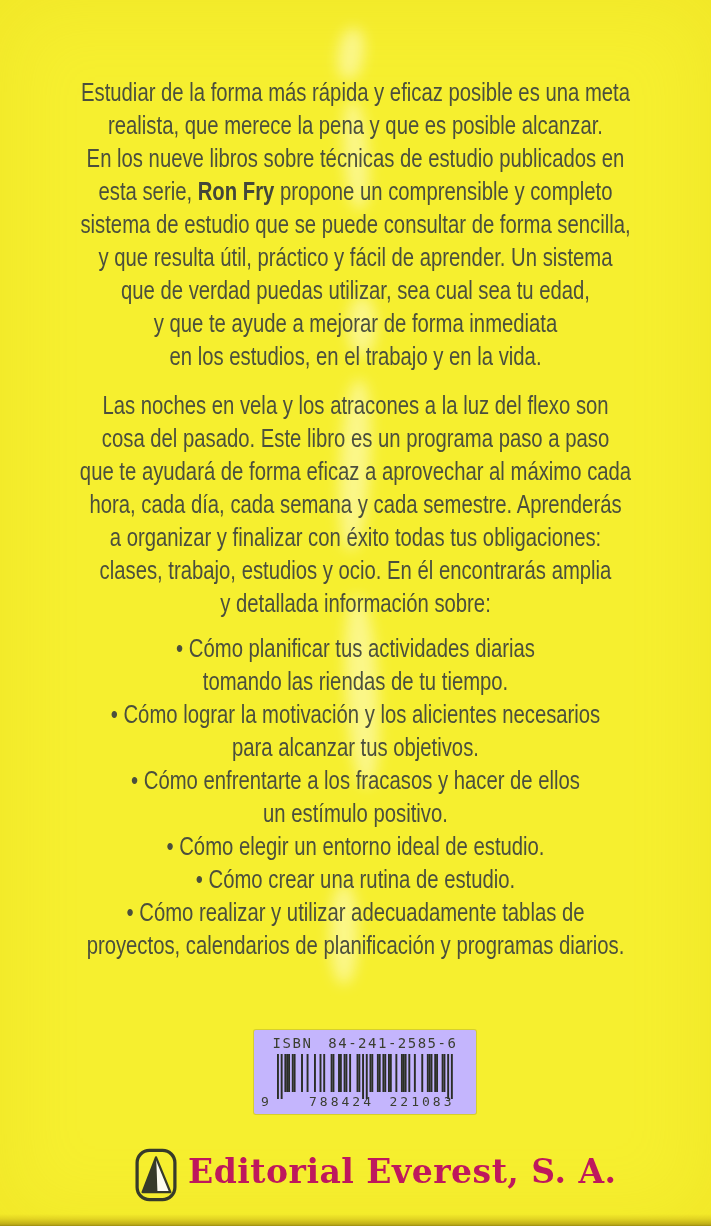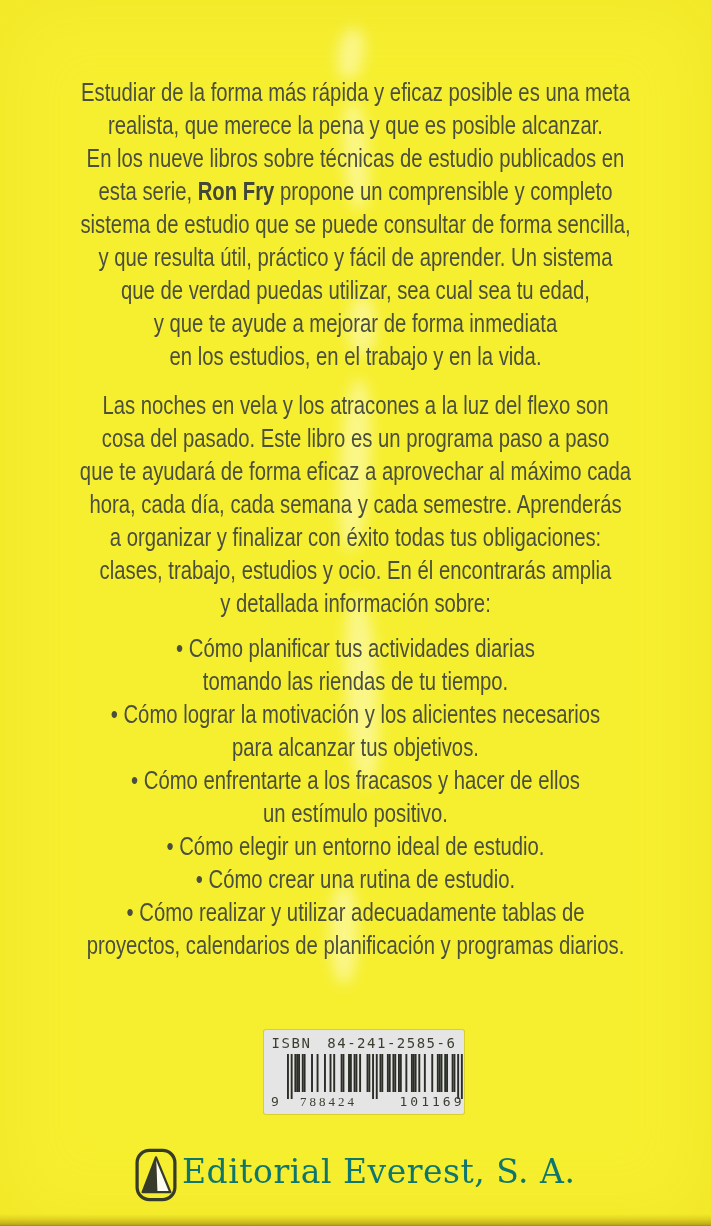--- a/index.html
+++ b/index.html
@@ -23,46 +23,46 @@
     color:#4b4f3d;font-size:26px;line-height:33px;font-weight:400;
     transform:scaleX(0.78);transform-origin:50% 0;
     white-space:nowrap;
   }
   .text-block b{font-weight:700;color:#43473a;}
   .p1{top:76px;}
   .p2{top:389px;}
   .p3{top:632px;}
 
   .barcode-box{
-    position:absolute;left:264px;top:1030px;width:200px;height:84px;
-    background:#e5e5e5;border-radius:2px;
+    position:absolute;left:254px;top:1030px;width:222px;height:84px;
+    background:#c4b5fd;border-radius:2px;
     box-shadow:0 0 0 1px rgba(120,110,40,0.25);
   }
   .isbn-line{
     position:absolute;top:5px;left:0;width:100%;
     display:flex;justify-content:center;gap:16px;
     font-family:"DejaVu Sans Mono",monospace;
     font-size:14px;letter-spacing:1.5px;color:#3a3e30;
   }
   #ean-bars{position:absolute;left:23px;top:24px;fill:#2b2e26;}
   .ean-digits{
     position:absolute;top:62px;left:0;width:222px;height:20px;
     font-family:"DejaVu Sans Mono",monospace;font-size:13px;color:#3a3e30;
   }
   .ean-digits span{position:absolute;top:2px;}
   .d-first{left:7px;}
-  .d-left{left:36px;width:84px;text-align:left;letter-spacing:3px;font-family:Liberation Serif, serif;}
+  .d-left{left:36px;width:84px;text-align:right;letter-spacing:3px;}
   .d-right{left:126px;width:84px;text-align:center;letter-spacing:3px;}
 
   .publisher{position:absolute;left:0;top:1144px;width:711px;height:62px;}
   .logo{position:absolute;left:135px;top:4px;}
   .pub-name{
-    position:absolute;left:182px;top:8px;
+    position:absolute;left:188px;top:8px;
     font-family:"DejaVu Serif","Liberation Serif",serif;
-    font-weight:400;font-size:33px;color:#0f766e;letter-spacing:0.5px;
+    font-weight:700;font-size:33px;color:#be185d;letter-spacing:0.5px;
     white-space:nowrap;
   }
   .bottom-edge{
     position:absolute;left:0;right:0;bottom:0;height:12px;
     background:linear-gradient(to bottom,
       rgba(150,115,0,0) 0%,
       rgba(150,115,0,0.18) 40%,
       rgba(120,92,0,0.42) 85%,
       rgba(95,75,0,0.60) 100%);
   }
@@ -164,21 +164,21 @@
         <rect x="157.25" y="0" width="1.91" height="38"></rect>
         <rect x="159.10" y="0" width="1.91" height="38"></rect>
         <rect x="164.65" y="0" width="1.91" height="38"></rect>
         <rect x="166.50" y="0" width="1.91" height="38"></rect>
         <rect x="170.20" y="0" width="1.91" height="45"></rect>
         <rect x="173.90" y="0" width="1.91" height="45"></rect>
       </svg>
     <div class="ean-digits">
       <span class="d-first">9</span>
       <span class="d-left">788424</span>
-      <span class="d-right">101169</span>
+      <span class="d-right">221083</span>
     </div>
   </div>
 
   <div class="publisher">
     <svg class="logo" width="42" height="54" viewBox="0 0 44 56">
       <rect x="2.2" y="2.2" width="39.6" height="51.6" rx="13" fill="none" stroke="#373b2a" stroke-width="3.4"></rect>
       <path d="M8 46 L22 9.5 L37 46 Z" fill="#fdfcf0" stroke="#373b2a" stroke-width="2.4" stroke-linejoin="round"></path>
       <path d="M22 9.5 L8.6 45 L23.5 45 C23 33 22.8 21 22 9.5 Z" fill="#373b2a"></path>
     </svg>
     <span class="pub-name">Editorial Everest, S. A.</span>

